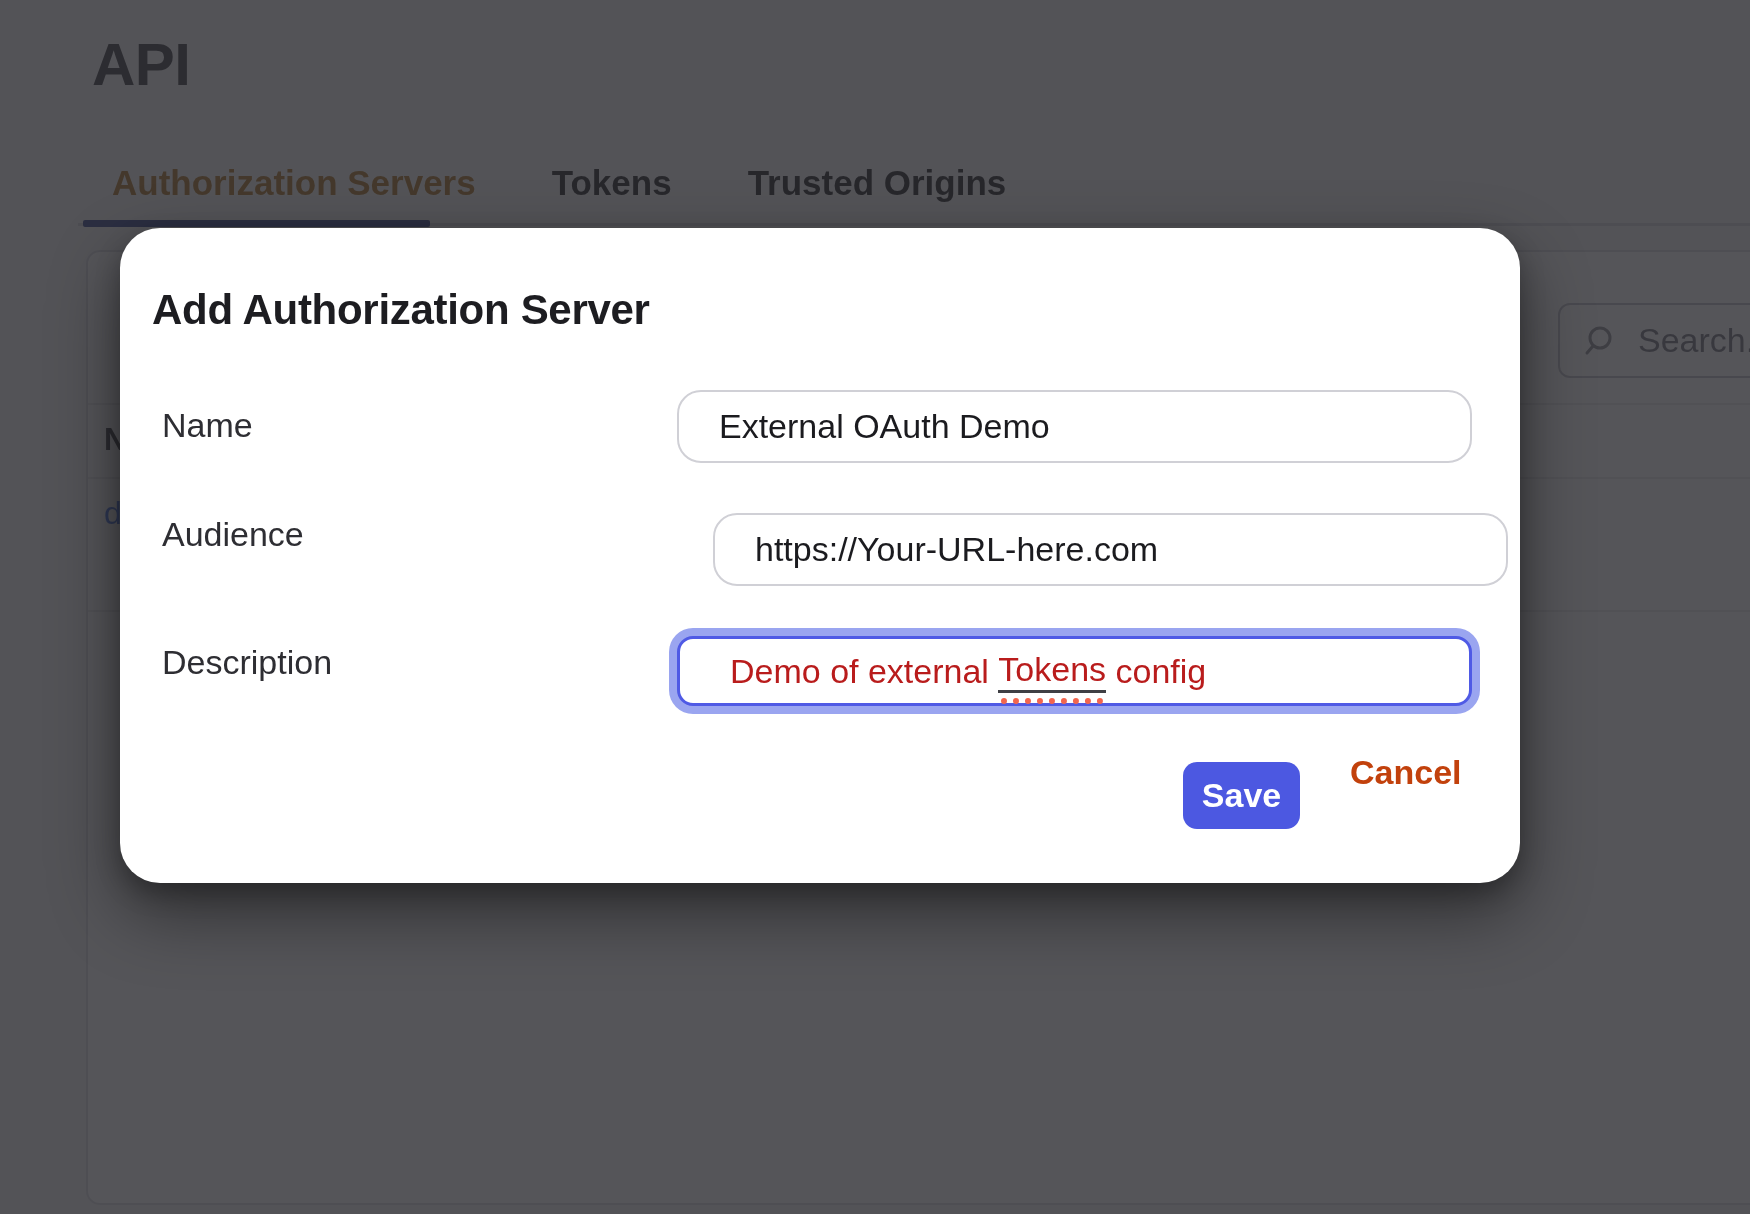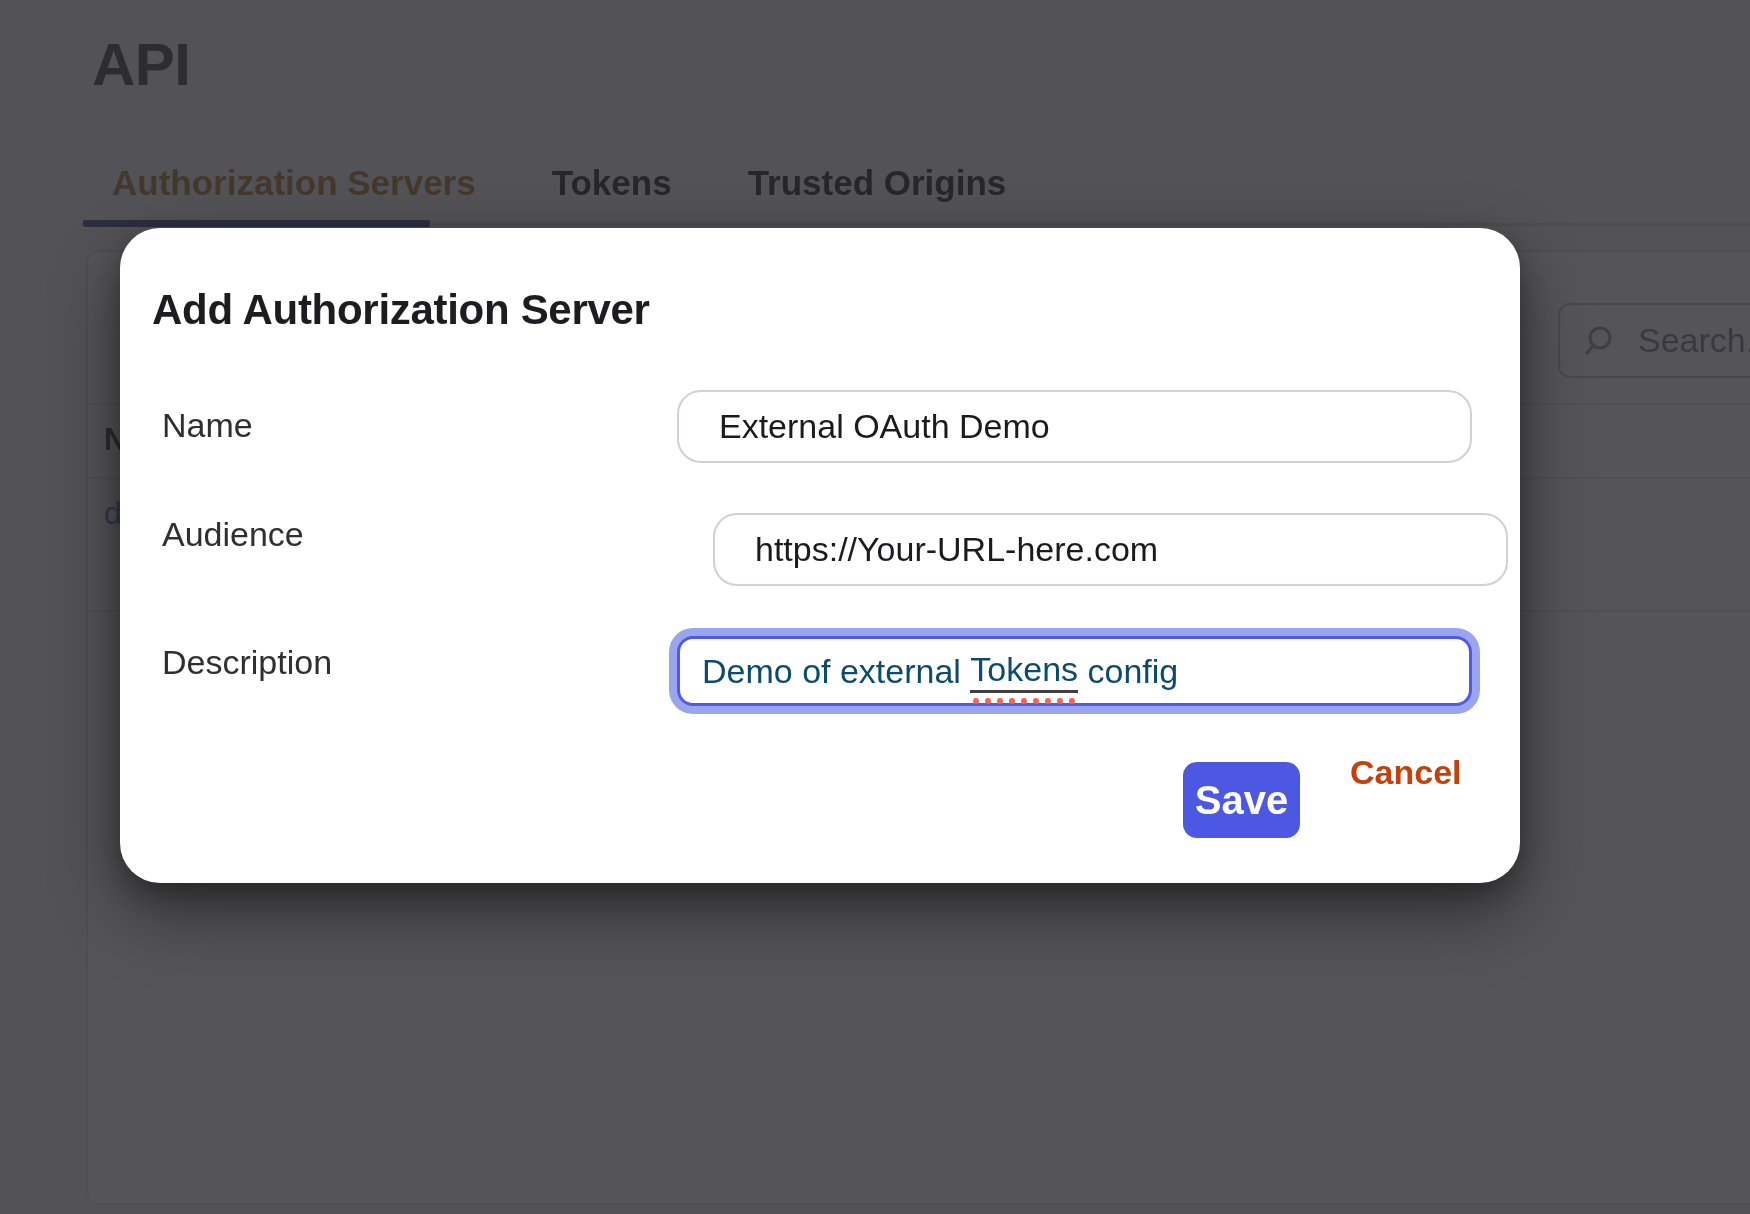--- a/index.html
+++ b/index.html
@@ -71,36 +71,36 @@
     border:2px solid #d0d0d6;border-radius:24px;background:#fff;
     font-family:"Liberation Sans", sans-serif;font-size:34px;color:#1b1b1f;
     padding:0 24px 0 40px;outline:none;
   }
   .input-name{top:162px;}
   .input-audience{top:285px;margin-left:36px;}
   .input-description{
     position:absolute;left:557px;top:408px;width:795px;height:70px;box-sizing:border-box;
     background:#fff;border:3px solid #4f5ae5;border-radius:16px;
     box-shadow:0 0 0 8px #9aa5f0;
-    display:flex;align-items:center;padding-left:22px;
-    font-size:34px;color:#0c4a6e;white-space:pre;cursor:text;
+    display:flex;align-items:center;padding-left:50px;
+    font-size:34px;color:#b91c1c;white-space:pre;cursor:text;
   }
   .misspelled{
     position:relative;
     border-bottom:3px solid #3f3f44;
     padding-bottom:1px;
   }
   .misspelled::after{
     content:"";position:absolute;left:3px;right:3px;bottom:-14px;height:0;
     border-top:6px dotted #f2654e;
   }
   .save-btn{
-    position:absolute;left:1063px;top:534px;width:117px;height:76px;
+    position:absolute;left:1063px;top:534px;width:117px;height:67px;
     background:#4c58e1;color:#ffffff;border:none;border-radius:14px;
-    font-family:"Liberation Sans", sans-serif;font-size:40px;font-weight:700;cursor:pointer;
+    font-family:"Liberation Sans", sans-serif;font-size:34px;font-weight:700;cursor:pointer;
   }
   .cancel-btn{
     position:absolute;left:1230px;top:522px;height:45px;
     background:transparent;border:none;padding:0;
     font-family:"Liberation Sans", sans-serif;font-size:34px;font-weight:700;color:#c2410c;cursor:pointer;
   }
 </style>
 </head>
 <body>
 

